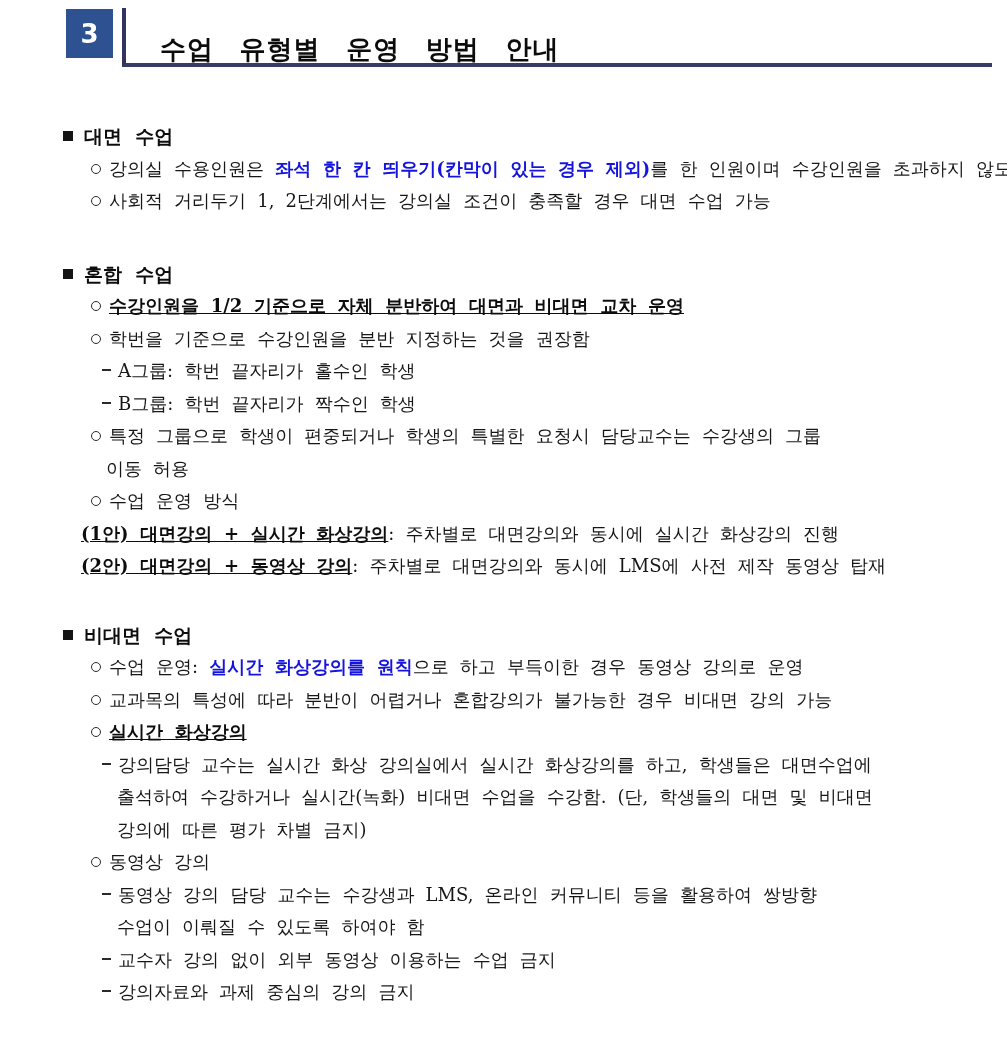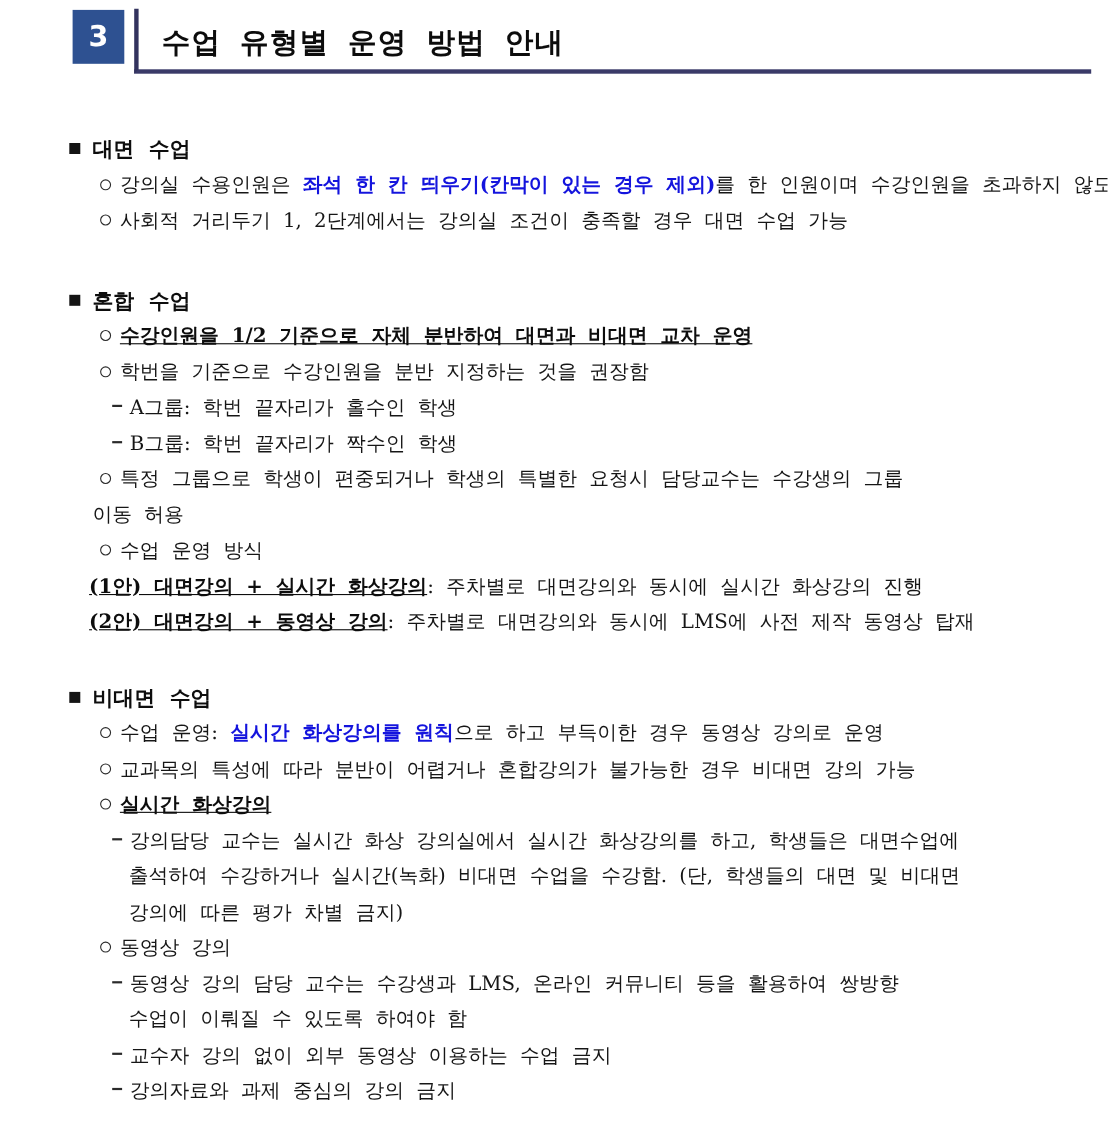--- a/index.html
+++ b/index.html
@@ -28,37 +28,37 @@
     font-family:"DejaVu Sans","Liberation Sans",sans-serif;
   }
   .title-wrap{
     flex:1;margin-left:9px;
     border-left:4px solid #33335E;
     border-bottom:4px solid #3A3A68;
     padding:10px 0 4px 16px;
     height:41px;
   }
   .title-wrap h1{
-    margin:5px;font-size:26px;line-height:30px;font-weight:700;
+    margin:18px;font-size:26px;line-height:30px;font-weight:700;
     letter-spacing:1px;word-spacing:9px;color:#0c0c0c;
-    font-family:Liberation Sans, sans-serif;
+    font-family:Liberation Mono, monospace;
   }
   
   .content{position:absolute;left:0;top:72px;right:14px;}
   .sec1{margin-top:48px;}
   .sec2{margin-top:40px;}
   .sec3{margin-top:36px;}
   .line{line-height:32.5px;font-size:18px;word-spacing:0.30em;white-space:nowrap;}
   .sec-head{
     padding-left:63px;font-weight:700;font-size:19px;
     word-spacing:0.35em;color:#0d0d0d;
   }
   .circle{padding-left:91px;}
   .dash{padding-left:102px;}
-  .cont1{padding-left:84px;}
+  .cont1{padding-left:106px;}
   .cont2{padding-left:117px;}
   .plan{padding-left:81px;}
   
   .sq{
     display:inline-block;width:10px;height:10px;background:#141414;
     margin-right:11px;vertical-align:2px;
   }
   .ci{
     display:inline-block;width:8px;height:8px;border:1.4px solid #2a2a2a;
     border-radius:50%;margin-right:8px;vertical-align:1px;background:#fff;

